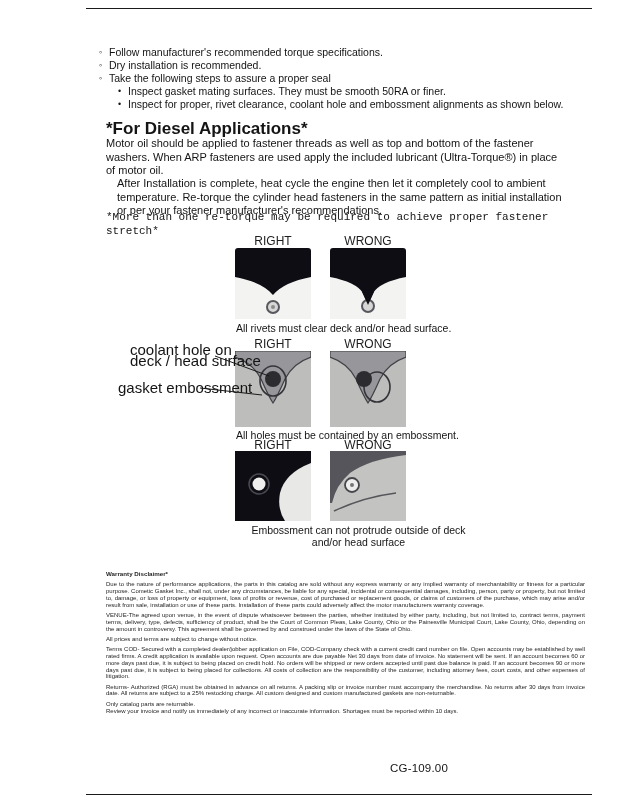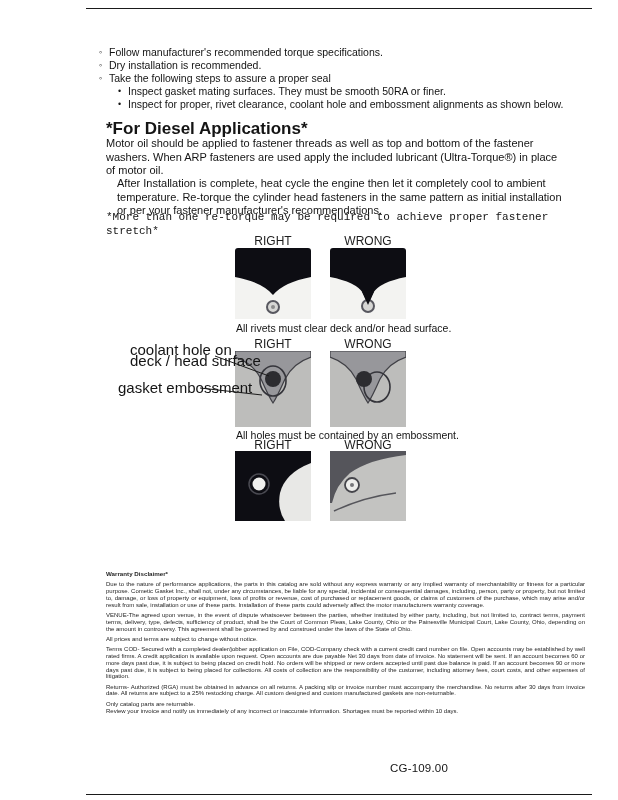--- a/index.html
+++ b/index.html
@@ -123,20 +123,21 @@
     </div>
     <div class="panel abs" style="left:244px;top:220px;">
       <svg viewBox="0 0 76 70" width="76" height="70">
         <rect width="76" height="70" fill="#c3c3c1"></rect>
         <path d="M0,0 L76,0 L76,4 Q40,8 20,22 Q6,34 2,52 L0,52 Z" fill="#55555b"></path>
         <circle cx="22" cy="34" r="7" fill="#eeeeec" stroke="#45454b" stroke-width="1.8"></circle>
         <circle cx="22" cy="34" r="2" fill="#77777b"></circle>
         <path d="M4,60 Q34,46 66,42" fill="none" stroke="#55555b" stroke-width="1.5"></path>
       </svg>
     </div>
+    <div class="cap abs" style="left:150px;top:293px;width:245px;">Embossment can not protrude outside of deck and/or head surface</div>
 
   </div>
 
   <div class="legal abs">
     <p class="legal-heading">Warranty Disclaimer*</p>
     <p>Due to the nature of performance applications, the parts in this catalog are sold without any express warranty or any implied warranty of merchantability or fitness for a particular purpose.  Cometic Gasket Inc., shall not, under any circumstances, be liable for any special, incidental or consequential damages, including, person, party or property, but not limited to, damage, or loss of property or equipment, loss of profits or revenue, cost of purchased or replacement goods, or claims of customers of the purchase, which may arise and/or result from sale, installation or use of these parts.  Installation of these parts could adversely affect the motor manufacturers warranty coverage.</p>
     <p>VENUE-The agreed upon venue, in the event of dispute whatsoever between the parties, whether instituted by either party, including, but not limited to, contract terms, payment terms, delivery, type, defects, sufficiency of product, shall be the Court of Common Pleas, Lake County, Ohio or the Painesville Municipal Court, Lake County, Ohio, depending on the amount in controversy. This agreement shall be governed by and construed under the laws of the State of Ohio.</p>
     <p>All prices and terms are subject to change without notice.</p>
     <p>Terms COD- Secured with a completed dealer/jobber application on File, COD-Company check with a current credit card number on file.  Open accounts may be established by well rated firms.  A credit application is available upon request.  Open accounts are due payable Net 30 days from date of invoice.  No statement will be sent.  If an account becomes 60 or more days past due, it is subject to being placed on credit hold.  No orders will be shipped or new orders accepted until past due balance is paid.  If an account becomes 90 or more days past due, it is subject to being placed for collections.  All costs of collection are the responsibility of the customer, including attorney fees, court costs, and other expenses of litigation.</p>
     <p>Returns- Authorized (RGA) must be obtained in advance on all returns.  A packing slip or invoice number must accompany the merchandise.  No returns after 30 days from invoice date.  All returns are subject to a 25% restocking charge.  All custom designed and custom manufactured gaskets are non-returnable.</p>

